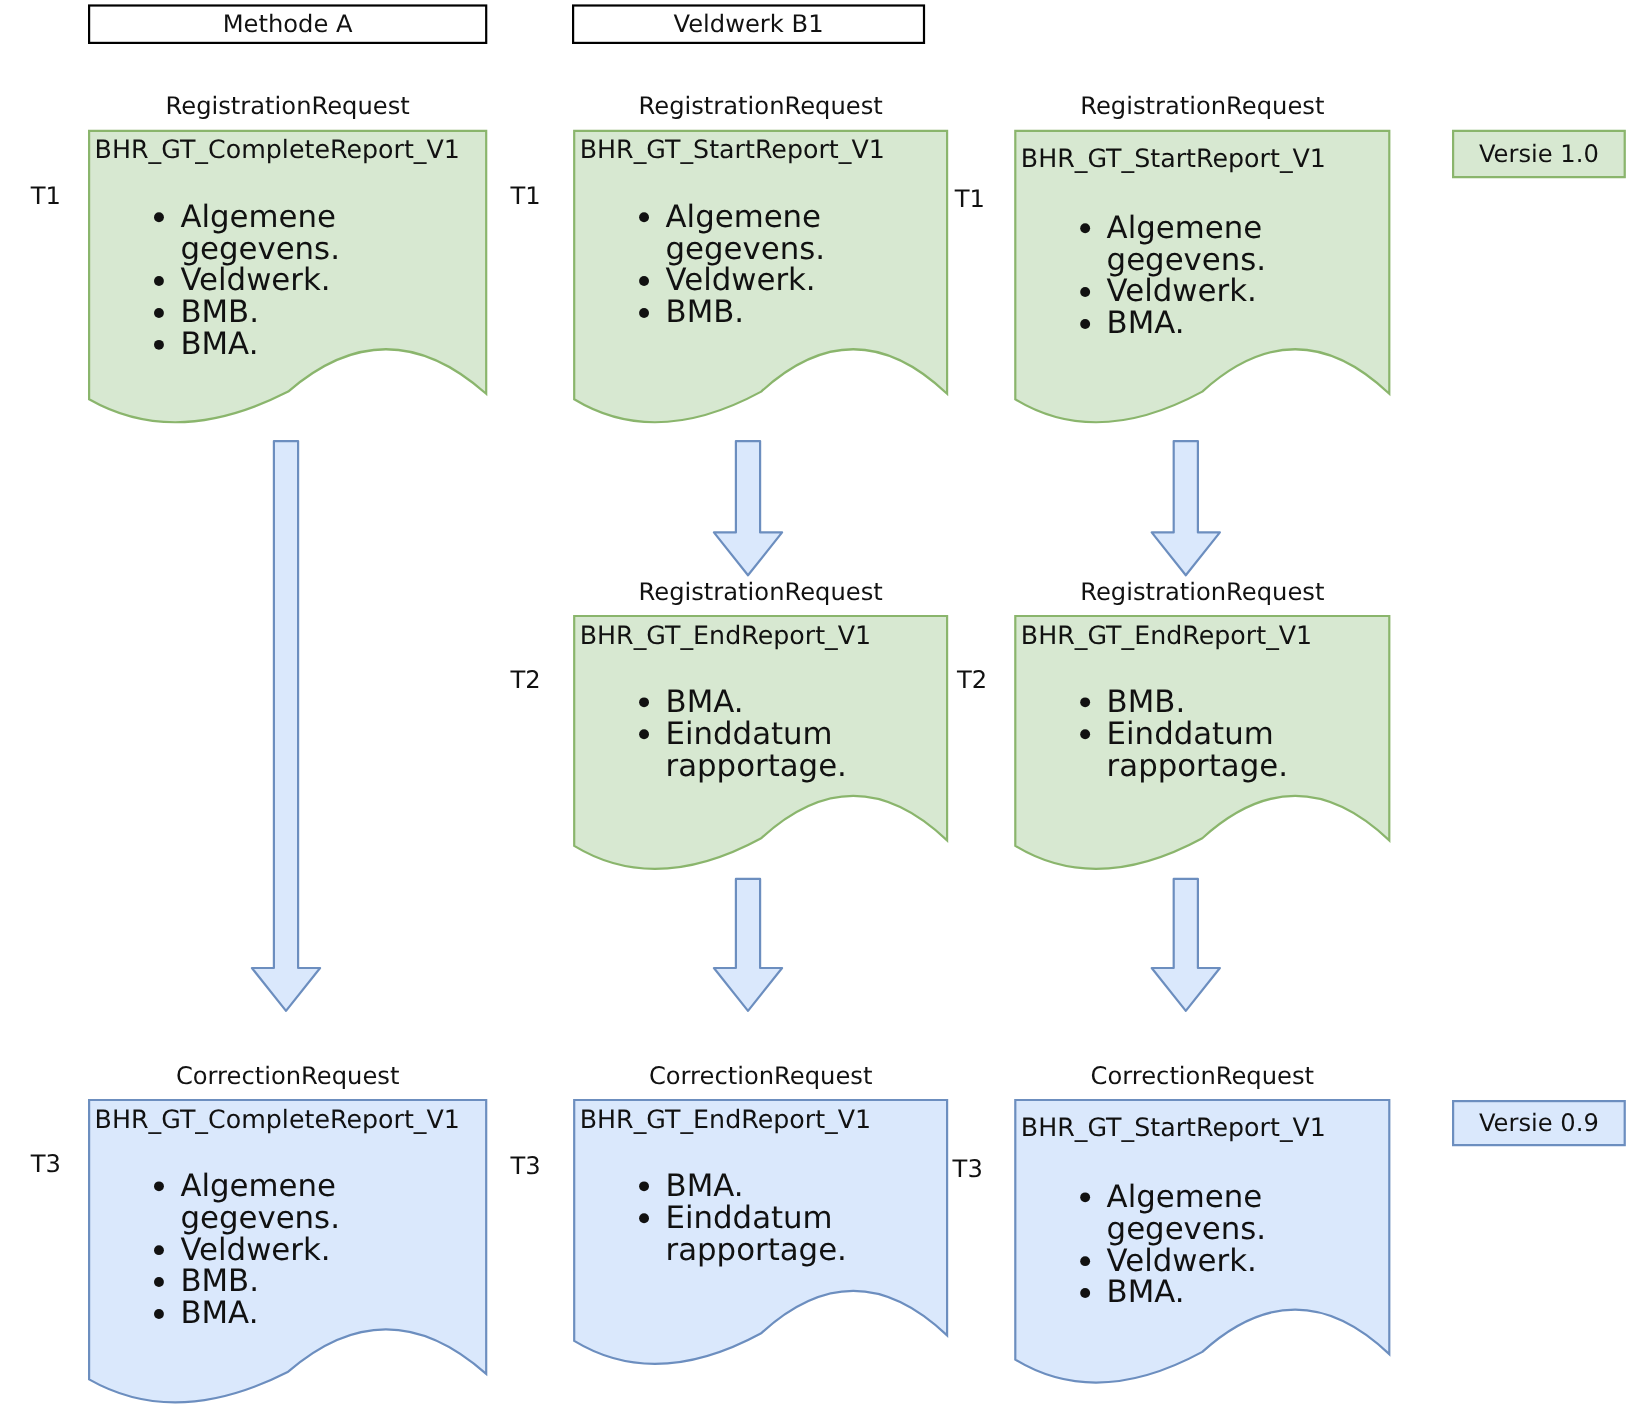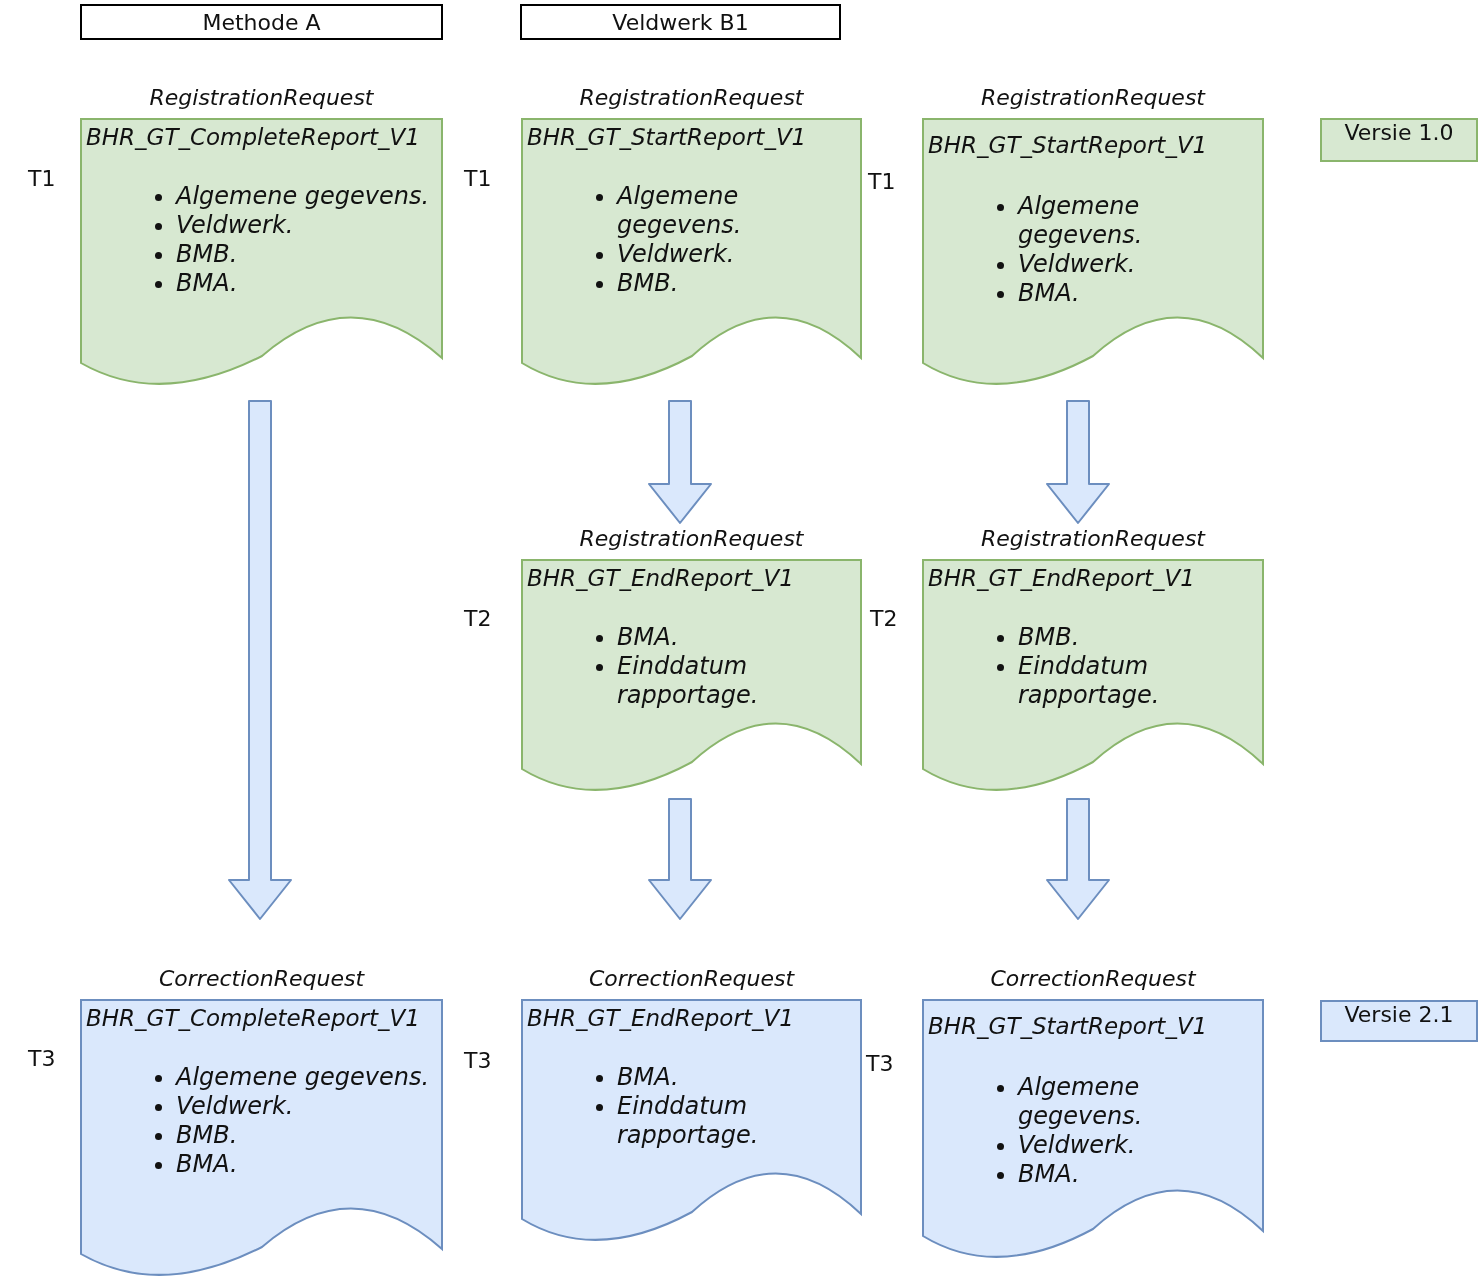--- a/index.html
+++ b/index.html
@@ -14,50 +14,50 @@
   body{font-family:"DejaVu Sans", sans-serif;color:var(--text-color);}
   #canvas{position:relative;width:1482px;height:1282px;background:#ffffff;overflow:hidden;}
 
   .method-header{
     position:absolute;top:4px;height:36px;
     border:2px solid var(--header-border);background:#ffffff;
     display:flex;align-items:center;justify-content:center;
     font-size:22px;box-sizing:border-box;
   }
 
-  .doc-group{position:absolute;font-style:italic;}
+  .doc-group{position:absolute;}
   .req-label{
     height:33px;font-size:22px;text-align:center;white-space:nowrap;
   }
   .doc{position:relative;}
   .doc svg{position:absolute;left:0;top:0;overflow:visible;display:block;}
   .doc path{stroke-width:2;}
   .fill-green{fill:var(--green-fill);stroke:var(--green-stroke);}
   .fill-blue{fill:var(--blue-fill);stroke:var(--blue-stroke);}
 
   .doc-title{
     position:absolute;left:6px;top:6px;right:2px;
     font-size:23px;white-space:nowrap;
   }
   .shift-down .doc-title{top:14px;}
   .doc ul{
-    position:absolute;left:12px;top:64px;margin:0;padding:0 0 0 84px;
-    list-style:disc;font-size:24px;line-height:29px;
+    position:absolute;left:0;top:64px;margin:0;padding:0 0 0 84px;
+    list-style:disc;font-size:28px;line-height:29px;
   }
   .shift-down ul{top:74px;}
   .narrow li{max-width:160px;}
 
   .time-label{position:absolute;font-size:22px;white-space:nowrap;margin-top:38px;}
 
   .arrow{position:absolute;overflow:visible;}
   .arrow path{fill:var(--blue-fill);stroke:var(--blue-stroke);stroke-width:2;stroke-linejoin:round;}
 
   .version-badge{
     position:absolute;left:1320px;width:158px;
-    display:flex;justify-content:center;
+    display:flex;align-items:center;justify-content:center;
     font-size:22px;box-sizing:border-box;background:var(--green-fill);
     border:2px solid var(--green-stroke);
   }
   .version-badge.blue{background:var(--blue-fill);border-color:var(--blue-stroke);}
 </style>
 </head>
 <body>
 
 <div id="canvas">
 
@@ -211,16 +211,16 @@
     <path d="M21,1 L43,1 L43,82 L63,82 L32,121 L1,82 L21,82 Z"></path>
   </svg>
   <svg class="arrow" style="left:1046px;top:798px" width="64" height="122">
     <path d="M21,1 L43,1 L43,82 L63,82 L32,121 L1,82 L21,82 Z"></path>
   </svg>
 
   <div class="version-badge" style="top:118px;height:44px">
     <span>Versie 1.0</span>
   </div>
   <div class="version-badge blue" style="top:1000px;height:42px">
-    <span>Versie 2.1</span>
+    <span>Versie 0.9</span>
   </div>
 
 </div>
 
 </body></html>

